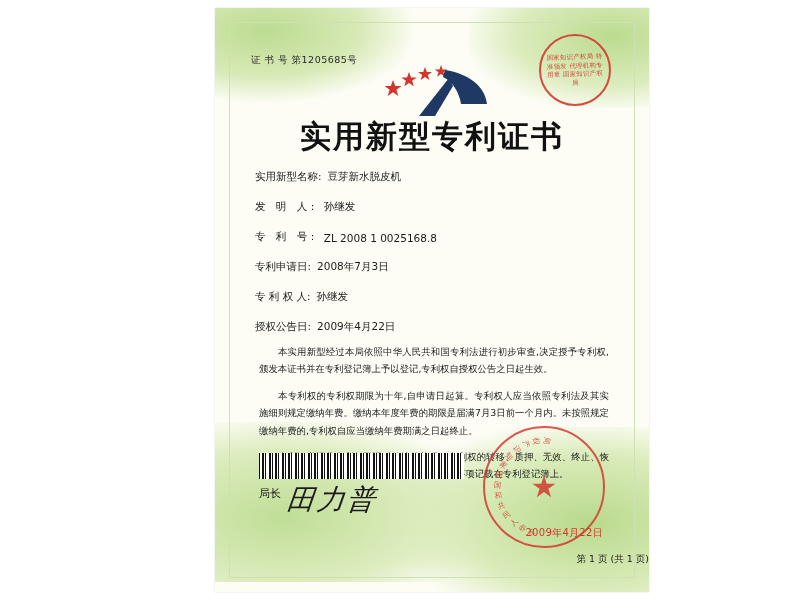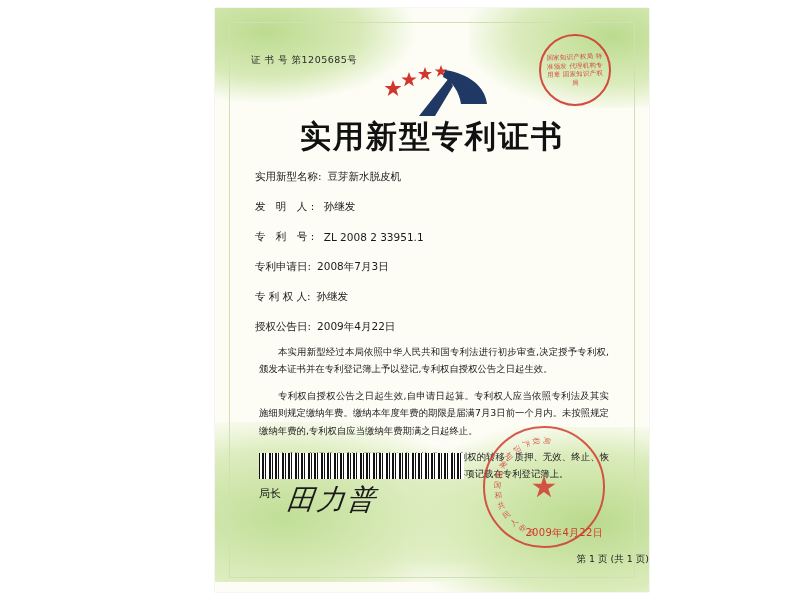--- a/index.html
+++ b/index.html
@@ -122,21 +122,21 @@
   }
 
   .fields {
     position: absolute;
     left: 40px;
     top: 162px;
     right: 40px;
   }
   .field {
     display: flex;
-    align-items: center;
+    align-items: flex-end;
     margin-bottom: 16px;
     font-size: 10.5px;
     color: #1a1a1a;
     font-family: "DejaVu Sans", sans-serif;
   }
   .field .lbl {
     white-space: nowrap;
   }
   .field .val {
     margin-left: 6px;
@@ -289,39 +289,39 @@
       <div class="field">
         <span class="lbl">实用新型名称:</span>
         <span class="val">豆芽新水脱皮机</span>
       </div>
       <div class="field sp">
         <span class="lbl">发 明 人:</span>
         <span class="val">孙继发</span>
       </div>
       <div class="field sp">
         <span class="lbl">专 利 号:</span>
-        <span class="val">ZL 2008 2 33951.1</span>
+        <span class="val">ZL 2008 1 0025168.8</span>
       </div>
       <div class="field">
         <span class="lbl">专利申请日:</span>
         <span class="val">2008年7月3日</span>
       </div>
       <div class="field">
         <span class="lbl">专 利 权 人:</span>
         <span class="val">孙继发</span>
       </div>
       <div class="field">
         <span class="lbl">授权公告日:</span>
         <span class="val">2009年4月22日</span>
       </div>
     </div>
 
     <div class="body-text">
       <p>本实用新型经过本局依照中华人民共和国专利法进行初步审查,决定授予专利权,颁发本证书并在专利登记簿上予以登记,专利权自授权公告之日起生效。</p>
-      <p>专利权自授权公告之日起生效,自申请日起算。专利权人应当依照专利法及其实施细则规定缴纳年费。缴纳本年度年费的期限是届满7月3日前一个月内。未按照规定缴纳年费的,专利权自应当缴纳年费期满之日起终止。</p>
+      <p>本专利权的专利权期限为十年,自申请日起算。专利权人应当依照专利法及其实施细则规定缴纳年费。缴纳本年度年费的期限是届满7月3日前一个月内。未按照规定缴纳年费的,专利权自应当缴纳年费期满之日起终止。</p>
       <p>专利证书记载专利权登记时的法律状况。专利权的转移、质押、无效、终止、恢复和专利权人的姓名或名称、国籍、地址变更等事项记载在专利登记簿上。</p>
     </div>
 
     <div class="barcode"></div>
 
     <div class="sign-row">
       <span class="sign-label">局长</span>
       <span class="signature">田力普</span>
     </div>
 

